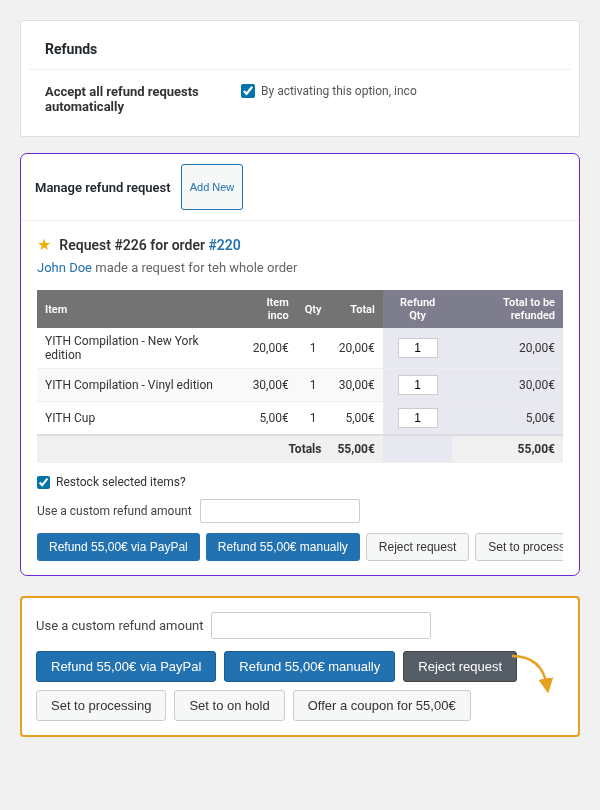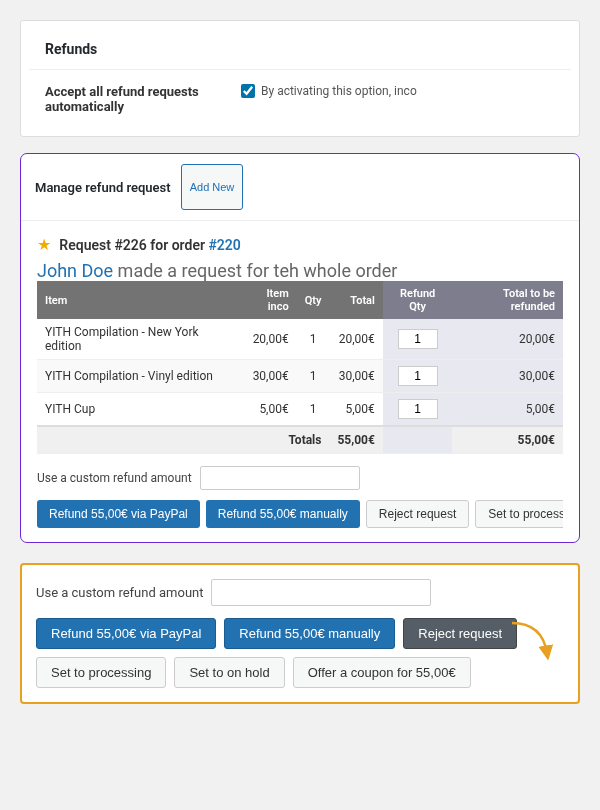--- a/index.html
+++ b/index.html
@@ -116,23 +116,23 @@
     .request-title {
       font-size: 14px;
       font-weight: 600;
       color: #333;
     }
     .request-title a {
       color: #2271b1;
       text-decoration: none;
     }
     .request-subtitle {
-      font-size: 18px;
+      font-size: 13px;
       color: #666;
-      margin-bottom: 0;
+      margin-bottom: 15px;
     }
     .request-subtitle a {
       color: #2271b1;
       text-decoration: none;
     }
 
     
     .refund-table {
       width: 100%;
       border-collapse: collapse;
@@ -427,20 +427,24 @@
         <tfoot>
           <tr class="totals-row">
             <td colspan="3" class="totals-label">Totals</td>
             <td style="text-align:right">55,00€</td>
             <td class="refund-qty-cell"></td>
             <td class="totals-refunded">55,00€</td>
           </tr>
         </tfoot>
       </table>
 
+      <div class="restock-row">
+        <input type="checkbox" checked="" style="">
+        <label>Restock selected items?</label>
+      </div>
 
       <div class="custom-amount-row">
         <label>Use a custom refund amount</label>
         <input type="text" class="custom-amount-input" style="">
       </div>
 
       <div class="action-buttons-row">
         <button class="btn-primary">Refund 55,00€ via PayPal</button>
         <button class="btn-primary">Refund 55,00€ manually</button>
         <button class="btn-secondary">Reject request</button>

